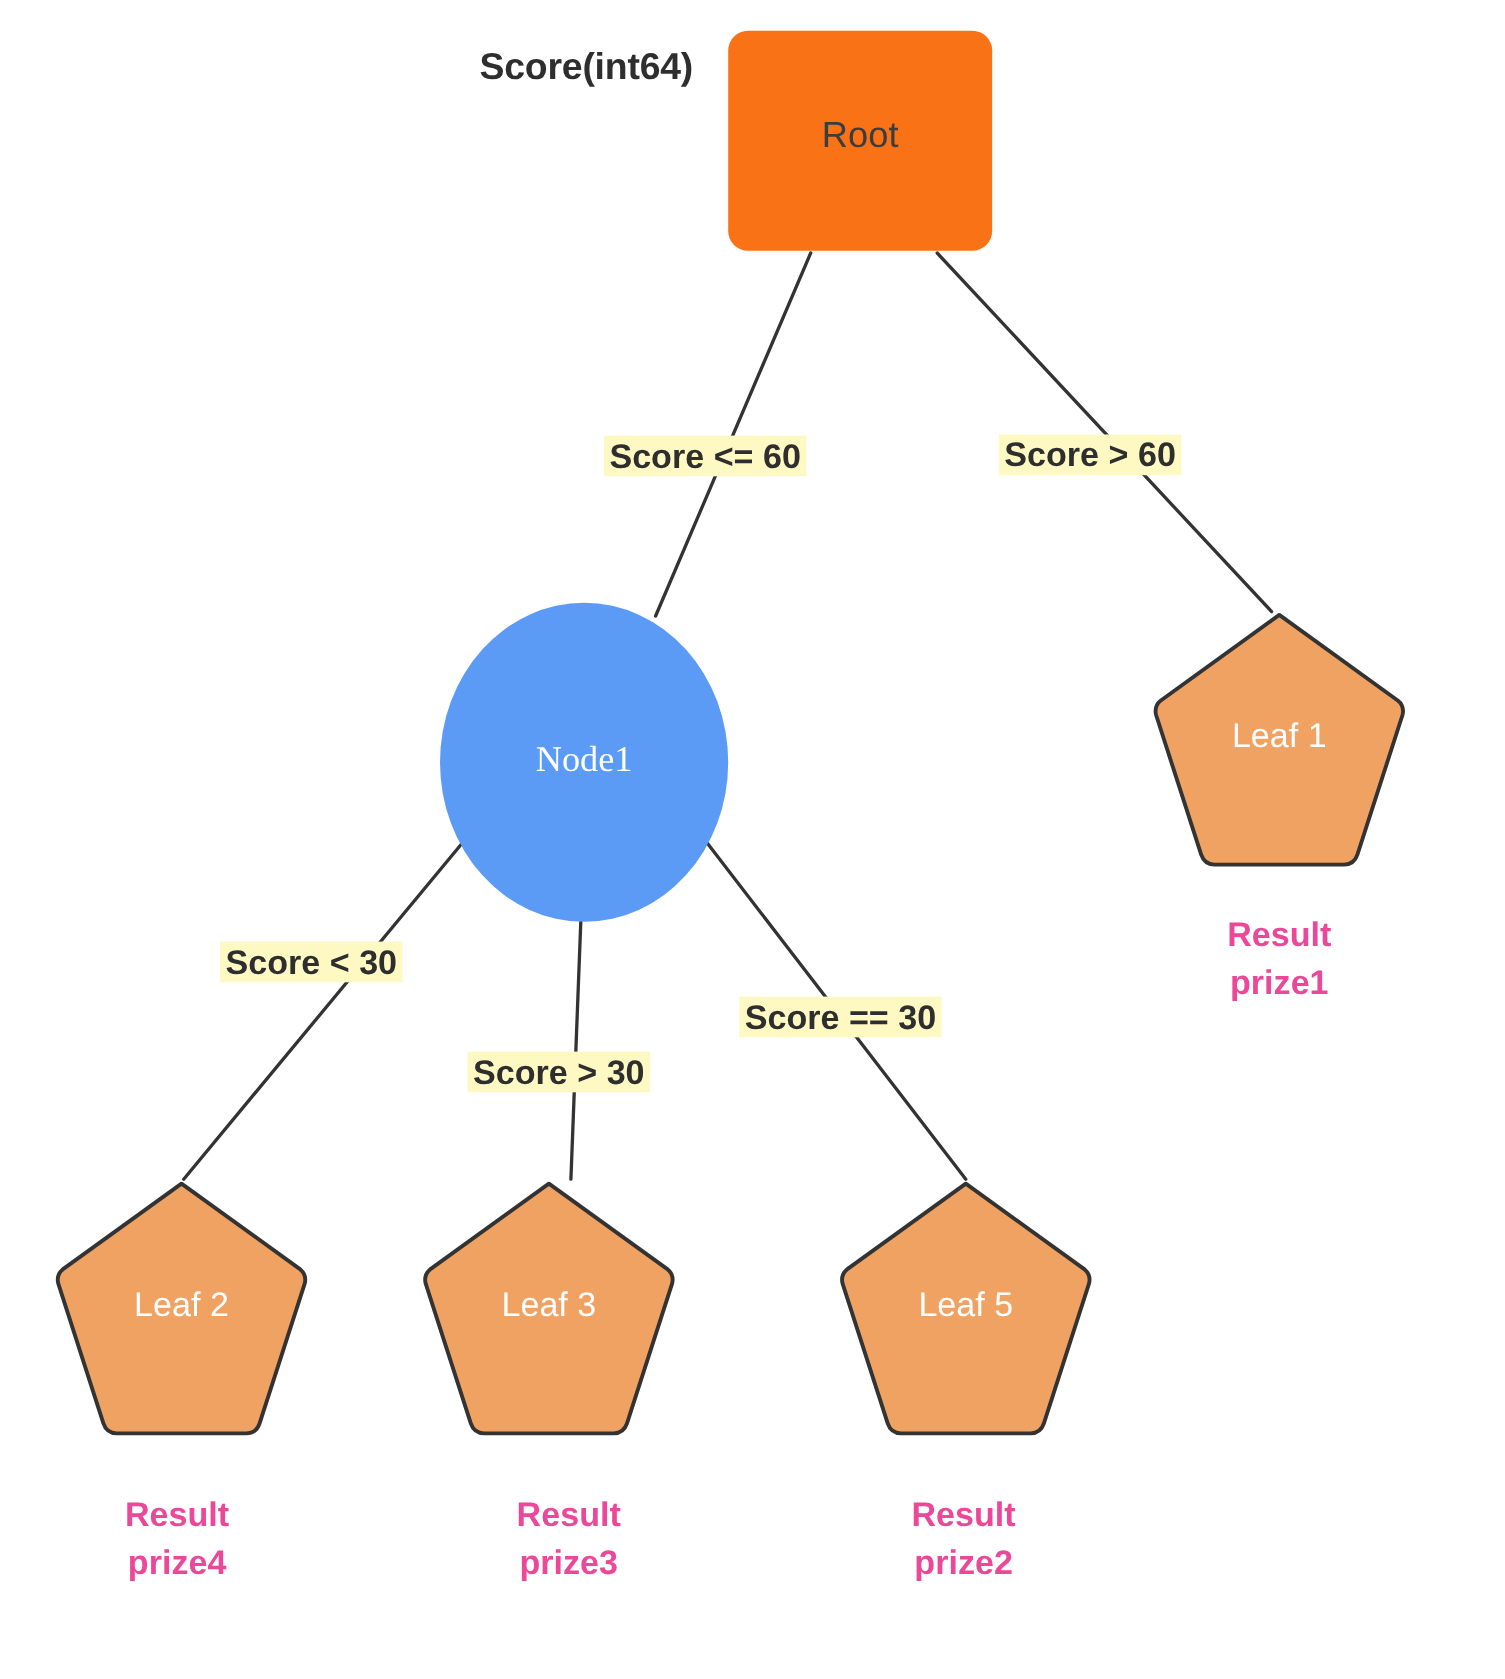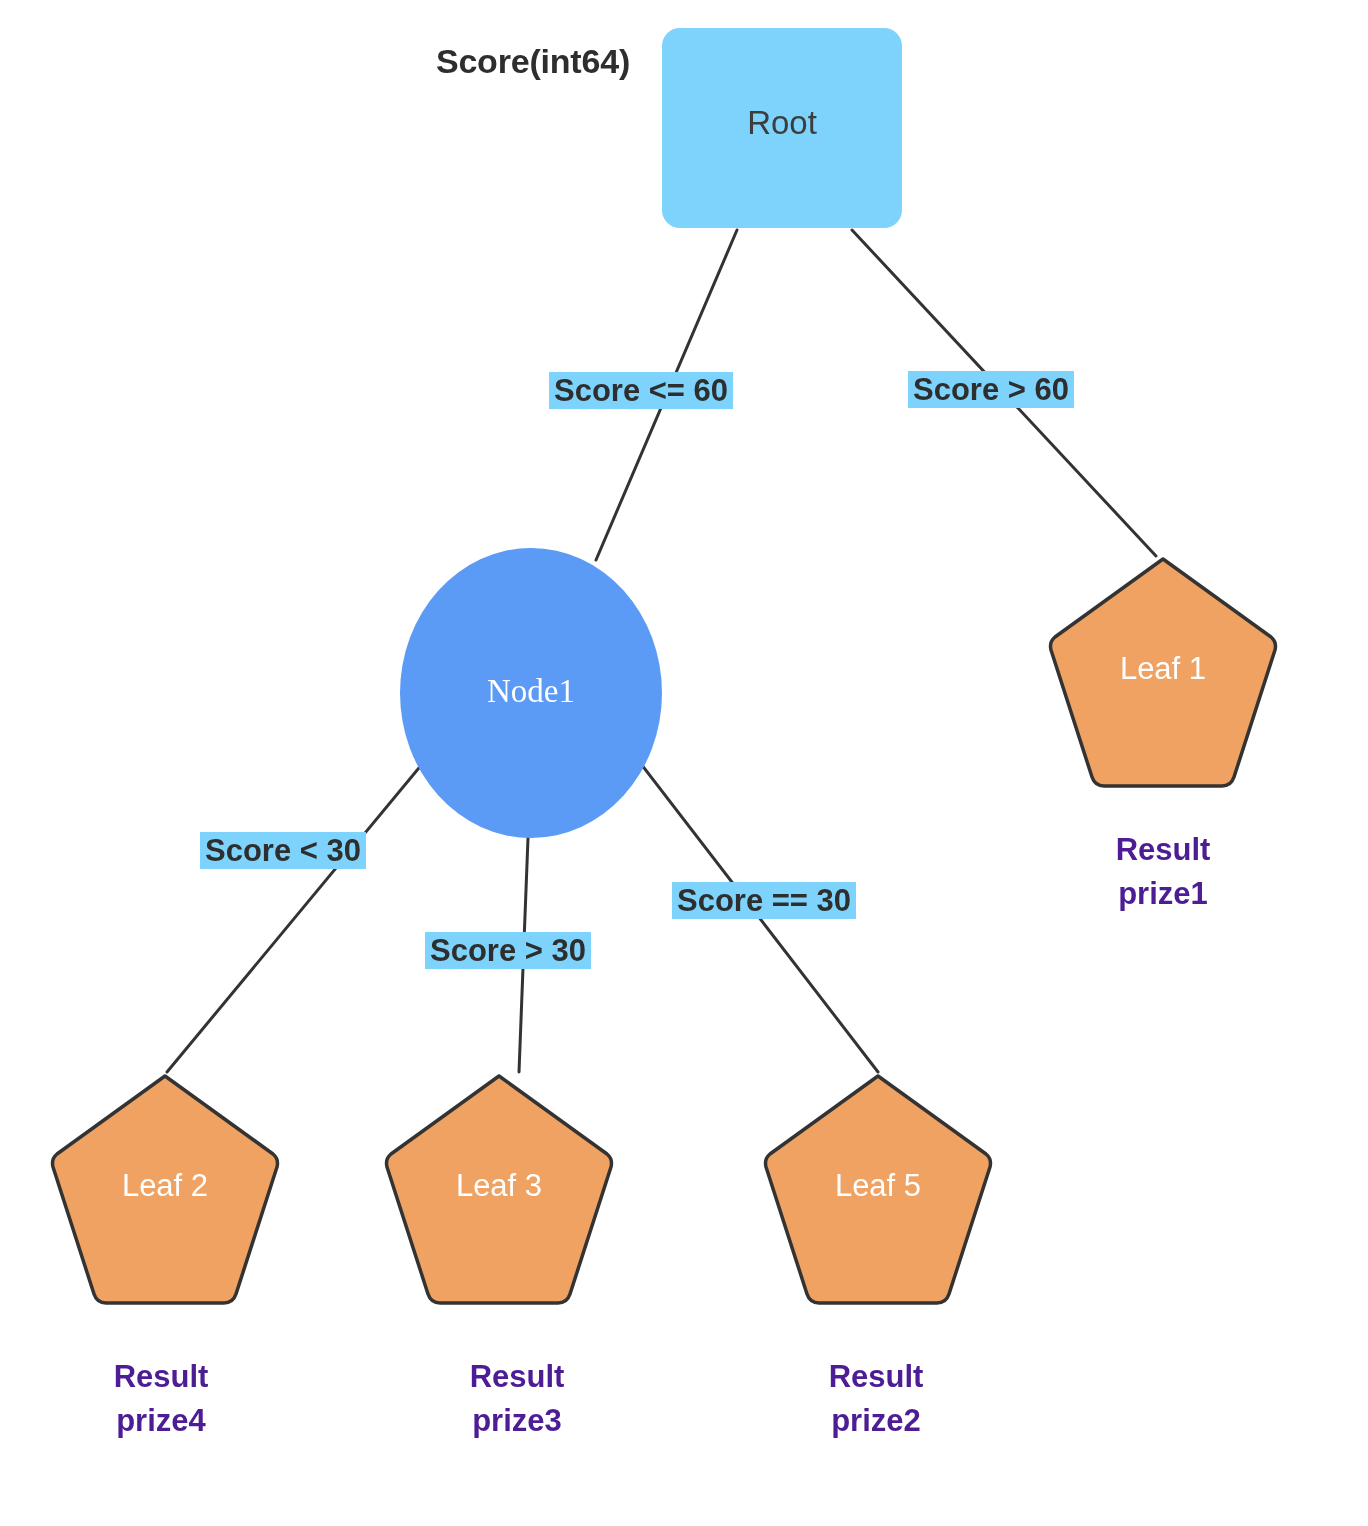--- a/index.html
+++ b/index.html
@@ -25,21 +25,21 @@
   .node {
     position: absolute;
     box-sizing: border-box;
   }
   
   .root-box {
     left: 662px;
     top: 28px;
     width: 240px;
     height: 200px;
-    background: #7dd3fc;
+    background: #f97316;
     border-radius: 18px;
   }
   .root-label {
     position: absolute;
     left: 0;
     right: 0;
     top: 78px;
     text-align: center;
     font-size: 33px;
     color: #3d3d3d;
@@ -101,33 +101,34 @@
     font-size: 31px;
     color: #ffffff;
     line-height: 1;
   }
   .result-label {
     position: absolute;
     width: 234px;
     text-align: center;
     font-size: 31px;
     font-weight: bold;
-    color: #4c1d95;
+    color: #ec4899;
     line-height: 1.42;
   }
   
   .edge-label {
     position: absolute;
     font-size: 31px;
     font-weight: bold;
     color: #2e2e2e;
     line-height: 1;
-    background: #7dd3fc;
+    background: #fef9c3;
     padding: 3px 5px;
     white-space: nowrap;
+    margin-top: 24px;
   }
 </style>
 </head>
 <body>
 
 <div id="canvas">
 
   <svg id="wires" viewBox="0 0 1368 1526" xmlns="http://www.w3.org/2000/svg">
     <g stroke="#333333" stroke-width="3" fill="none" stroke-linecap="round">
       <line x1="737" y1="230" x2="596" y2="560"></line>

